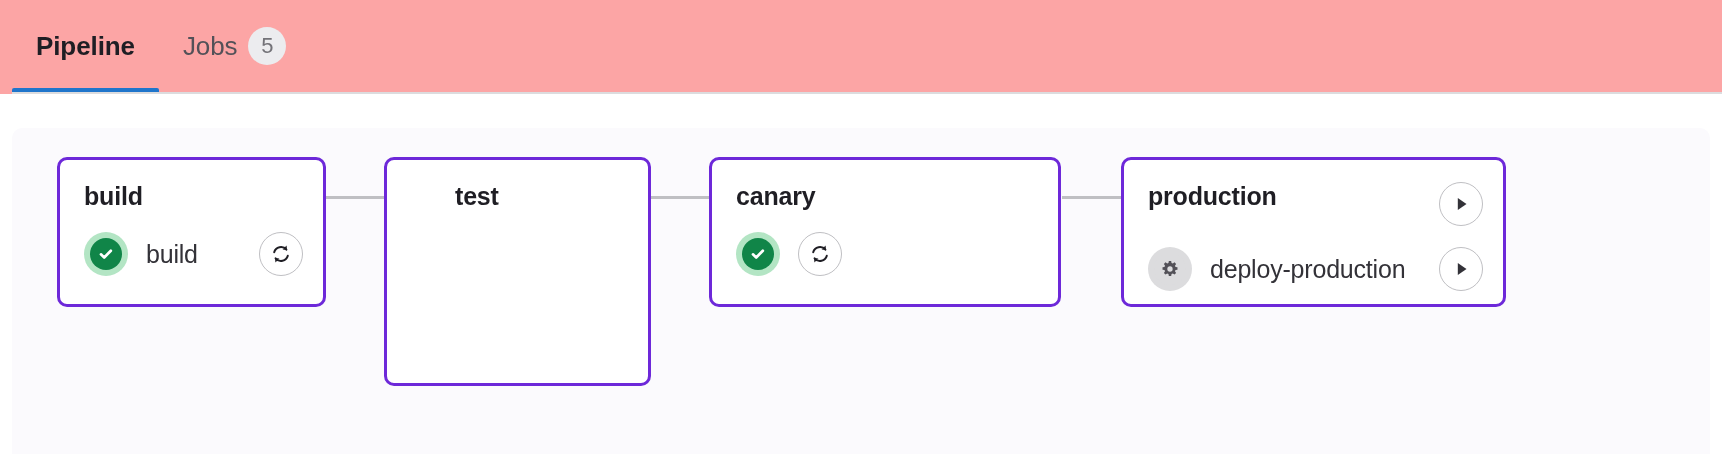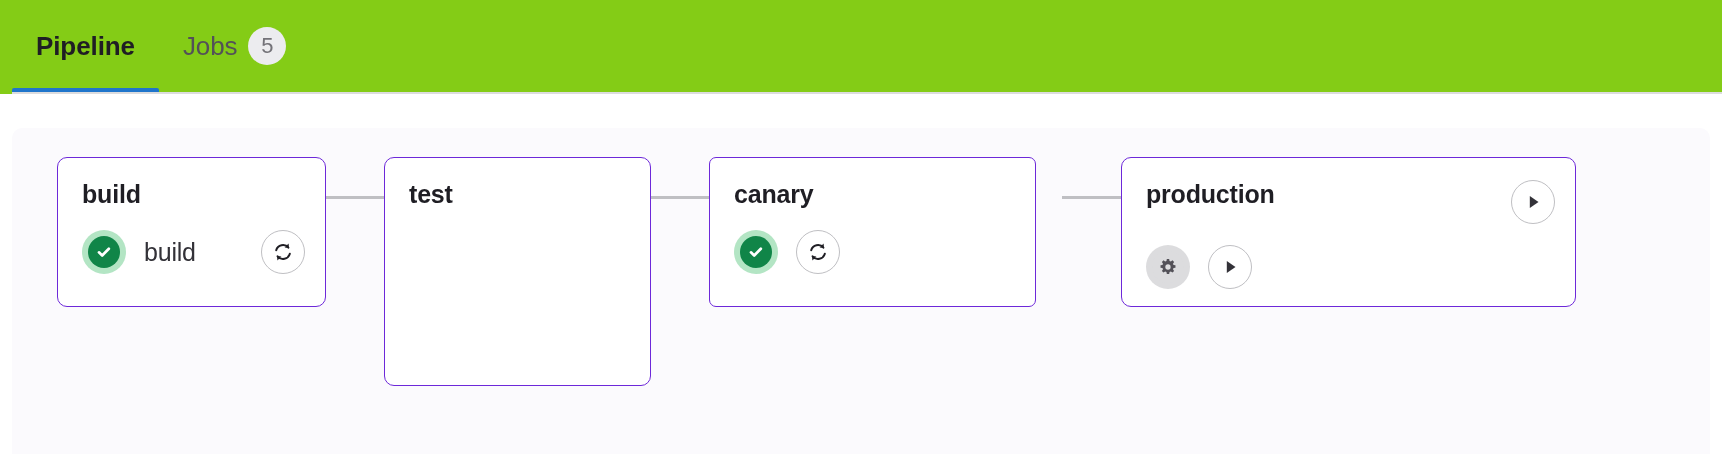--- a/index.html
+++ b/index.html
@@ -11,21 +11,21 @@
     font-family: "Liberation Sans", sans-serif;
     -webkit-font-smoothing: antialiased;
   }
 
   
   .tabbar {
     position: absolute;
     left: 0; top: 0;
     width: 1722px;
     height: 94px;
-    background: #84cc16;
+    background: #fca5a5;
   }
   .tabbar-underline {
     position: absolute;
     left: 12px; top: 92px;
     width: 1710px;
     height: 2px;
     background: #dcdcde;
   }
   .tabs {
     position: absolute;
@@ -98,21 +98,21 @@
     position: absolute;
     height: 3px;
     background: #bfbfc3;
     z-index: 0;
   }
 
   
   .stage {
     position: absolute;
     background: #ffffff;
-    border: 1px solid #6d28d9;
+    border: 3px solid #6d28d9;
     border-radius: 10px;
     z-index: 1;
   }
   .stage-title {
     font-size: 25px;
     font-weight: 700;
     color: #1f1e24;
     letter-spacing: -0.2px;
     padding: 22px 0 0 24px;
   }
@@ -243,29 +243,29 @@
               <path d="M5.2 10.2 A7 7 0 0 1 17.4 7.6" stroke="#1f1e24" stroke-width="2" stroke-linecap="round"></path>
               <path d="M18.8 13.8 A7 7 0 0 1 6.6 16.4" stroke="#1f1e24" stroke-width="2" stroke-linecap="round"></path>
               <path d="M17.6 3.6 L18.0 8.0 L13.6 7.6 Z" fill="#1f1e24"></path>
               <path d="M6.4 20.4 L6.0 16.0 L10.4 16.4 Z" fill="#1f1e24"></path>
             </svg>
           </span>
         </div>
       </div>
     </div>
 
-    <div class="stage" style="left:372px; top:29px; width:267px; height:229px;">
+    <div class="stage" style="left:372px; top:29px; width:267px; height:229px;padding-left:44px;">
       <div class="stage-header">
         <div class="stage-title">test</div>
       </div>
       <div class="jobs">
       </div>
     </div>
 
-    <div class="stage" style="left:697px; top:29px; width:327px; height:150px;border-radius:7px;">
+    <div class="stage" style="left:697px; top:29px; width:352px; height:150px;">
       <div class="stage-header">
         <div class="stage-title">canary</div>
       </div>
       <div class="jobs">
         <div class="job-row">
           <span class="status-icon status-success">
             <span class="inner">
               <svg width="18" height="18" viewBox="0 0 16 16" fill="none" aria-hidden="true">
                 <path d="M3.5 8.3 L6.4 11.1 L12.3 5.1" stroke="#ffffff" stroke-width="2.4" stroke-linecap="round" stroke-linejoin="round"></path>
               </svg>
@@ -276,40 +276,41 @@
               <path d="M5.2 10.2 A7 7 0 0 1 17.4 7.6" stroke="#1f1e24" stroke-width="2" stroke-linecap="round"></path>
               <path d="M18.8 13.8 A7 7 0 0 1 6.6 16.4" stroke="#1f1e24" stroke-width="2" stroke-linecap="round"></path>
               <path d="M17.6 3.6 L18.0 8.0 L13.6 7.6 Z" fill="#1f1e24"></path>
               <path d="M6.4 20.4 L6.0 16.0 L10.4 16.4 Z" fill="#1f1e24"></path>
             </svg>
           </span>
         </div>
       </div>
     </div>
 
-    <div class="stage" style="left:1109px; top:29px; width:455px; height:150px;">
+    <div class="stage" style="left:1109px; top:29px; width:385px; height:150px;">
       <div class="stage-header">
         <div class="stage-title">production</div>
         <span class="action-btn-header">
           <svg width="22" height="22" viewBox="0 0 24 24" aria-hidden="true">
             <path d="M8.5 5.5 L18 12 L8.5 18.5 Z" fill="#333238"></path>
           </svg>
         </span>
       </div>
       <div class="jobs">
         <div class="job-row">
           <span class="status-icon status-manual">
             <span class="inner">
               <svg width="20" height="20" viewBox="0 0 24 24" aria-hidden="true">
                 <path d="M12 8.2a3.8 3.8 0 1 0 0 7.6 3.8 3.8 0 0 0 0-7.6Zm0 5.6a1.8 1.8 0 1 1 0-3.6 1.8 1.8 0 0 1 0 3.6Z" fill="#535158"></path>
                 <path d="M10.6 2.4h2.8l.45 2.35 1.55.64 1.95-1.35 1.98 1.98-1.35 1.95.64 1.55 2.35.45v2.8l-2.35.45-.64 1.55 1.35 1.95-1.98 1.98-1.95-1.35-1.55.64-.45 2.35h-2.8l-.45-2.35-1.55-.64-1.95 1.35-1.98-1.98 1.35-1.95-.64-1.55-2.35-.45v-2.8l2.35-.45.64-1.55-1.35-1.95 1.98-1.98 1.95 1.35 1.55-.64.45-2.35Z" fill="#535158"></path>
                 <circle cx="12" cy="12" r="3.2" fill="#dcdcde"></circle>
               </svg>
             </span>
           </span>
+          <span class="job-name">deploy-production</span>
           <span class="action-btn">
             <svg width="22" height="22" viewBox="0 0 24 24" aria-hidden="true">
               <path d="M8.5 5.5 L18 12 L8.5 18.5 Z" fill="#333238"></path>
             </svg>
           </span>
         </div>
       </div>
     </div>
 
   </div>

